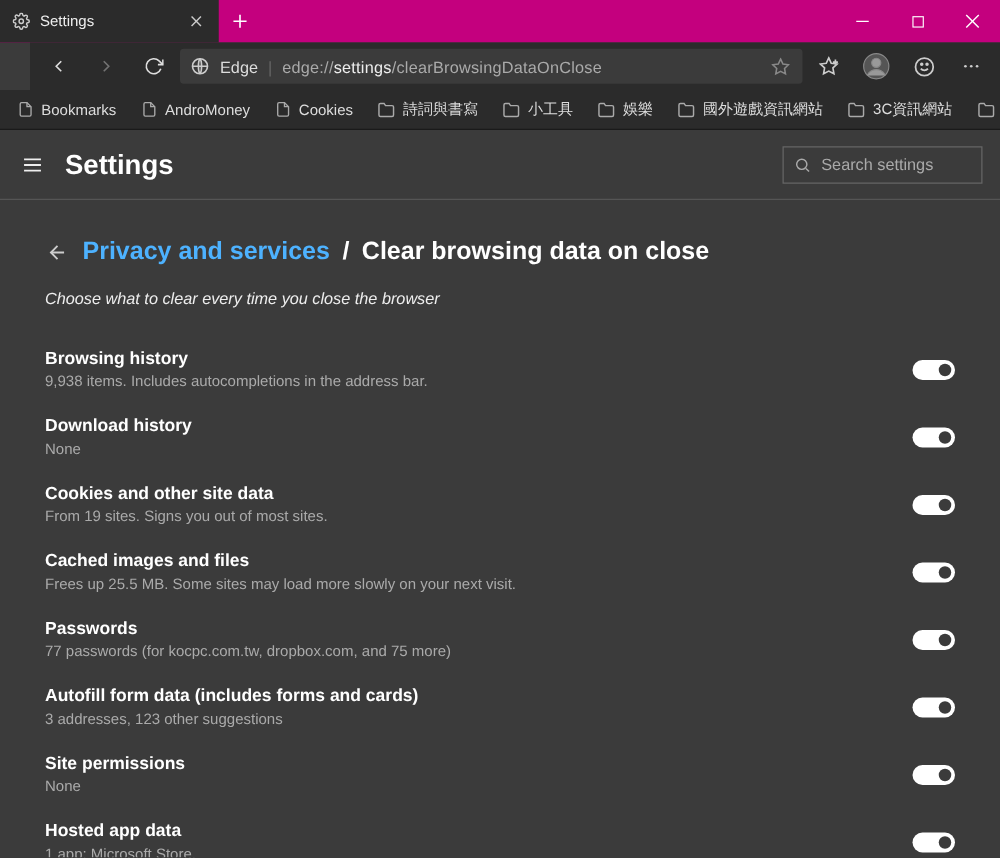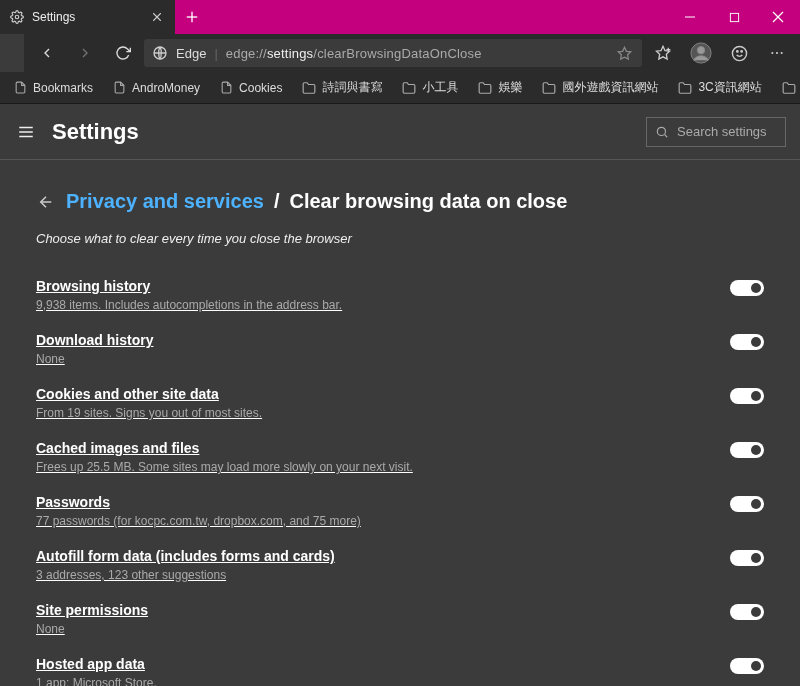--- a/index.html
+++ b/index.html
@@ -31,33 +31,33 @@
 .bookmarks { height: 32px; background: #2b2b2b; display: flex; align-items: center; padding: 0 6px; gap: 4px; border-bottom: 1px solid #1a1a1a; }
 .bm { display: flex; align-items: center; gap: 6px; padding: 4px 8px; font-size: 12px; color: #ddd; cursor: pointer; border-radius: 3px; white-space: nowrap; }
 .bm-folder-icon { width: 14px; height: 14px; color: #aaa; }
 .bm-page-icon { width: 13px; height: 13px; color: #aaa; }
 .bookmarks-spacer { flex: 1; }
 
 
 .settings-header { height: 56px; display: flex; align-items: center; padding: 0 14px; gap: 14px; border-bottom: 1px solid #555; }
 .hamburger { width: 24px; height: 24px; display: flex; align-items: center; justify-content: center; color: #eee; cursor: pointer; }
 .settings-title { font-size: 22px; font-weight: 600; color: #fff; flex: 1; }
-.search-box { width: 140px; height: 30px; border: 1px solid #666; display: flex; align-items: center; padding: 0 8px; gap: 8px; font-size: 13px; color: #aaa; background: #3b3b3b; }
+.search-box { width: 160px; height: 30px; border: 1px solid #666; display: flex; align-items: center; padding: 0 8px; gap: 8px; font-size: 13px; color: #aaa; background: #3b3b3b; }
 .search-box svg { width: 14px; height: 14px; color: #aaa; }
 
 
 .content { padding: 30px 36px 10px 36px; height: calc(686px - 34px - 38px - 32px - 56px); overflow: hidden; }
 .breadcrumb { display: flex; align-items: center; gap: 10px; font-size: 20px; margin-bottom: 18px; }
 .back-arrow { width: 20px; height: 20px; display: flex; align-items: center; justify-content: center; color: #ccc; cursor: pointer; }
 .bc-link { color: #4db2ff; font-weight: 600; cursor: pointer; }
 .bc-sep { color: #fff; font-weight: 600; }
 .bc-current { color: #fff; font-weight: 600; text-align: center; }
 .subtitle { font-size: 13px; color: #eee; margin-bottom: 22px; font-style: italic; }
 
-.option-row { display: flex; align-items: flex-start; padding: 10px 0; text-decoration: underline; }
+.option-row { display: flex; align-items: center; padding: 10px 0; }
 .option-text { flex: 1; padding-right: 12px; }
 .option-title { font-size: 14px; font-weight: 600; color: #fff; margin-bottom: 4px; }
 .option-desc { font-size: 12px; color: #aaa; }
 .toggle { width: 34px; height: 16px; border-radius: 8px; position: relative; cursor: pointer; flex-shrink: 0; margin-top: 2px; }
 .toggle.on { background: #fff; }
 .toggle .knob { width: 10px; height: 10px; border-radius: 50%; position: absolute; top: 3px; }
 .toggle.on .knob { right: 3px; background: #3b3b3b; }
 
 svg { display: block; }
 </style>

